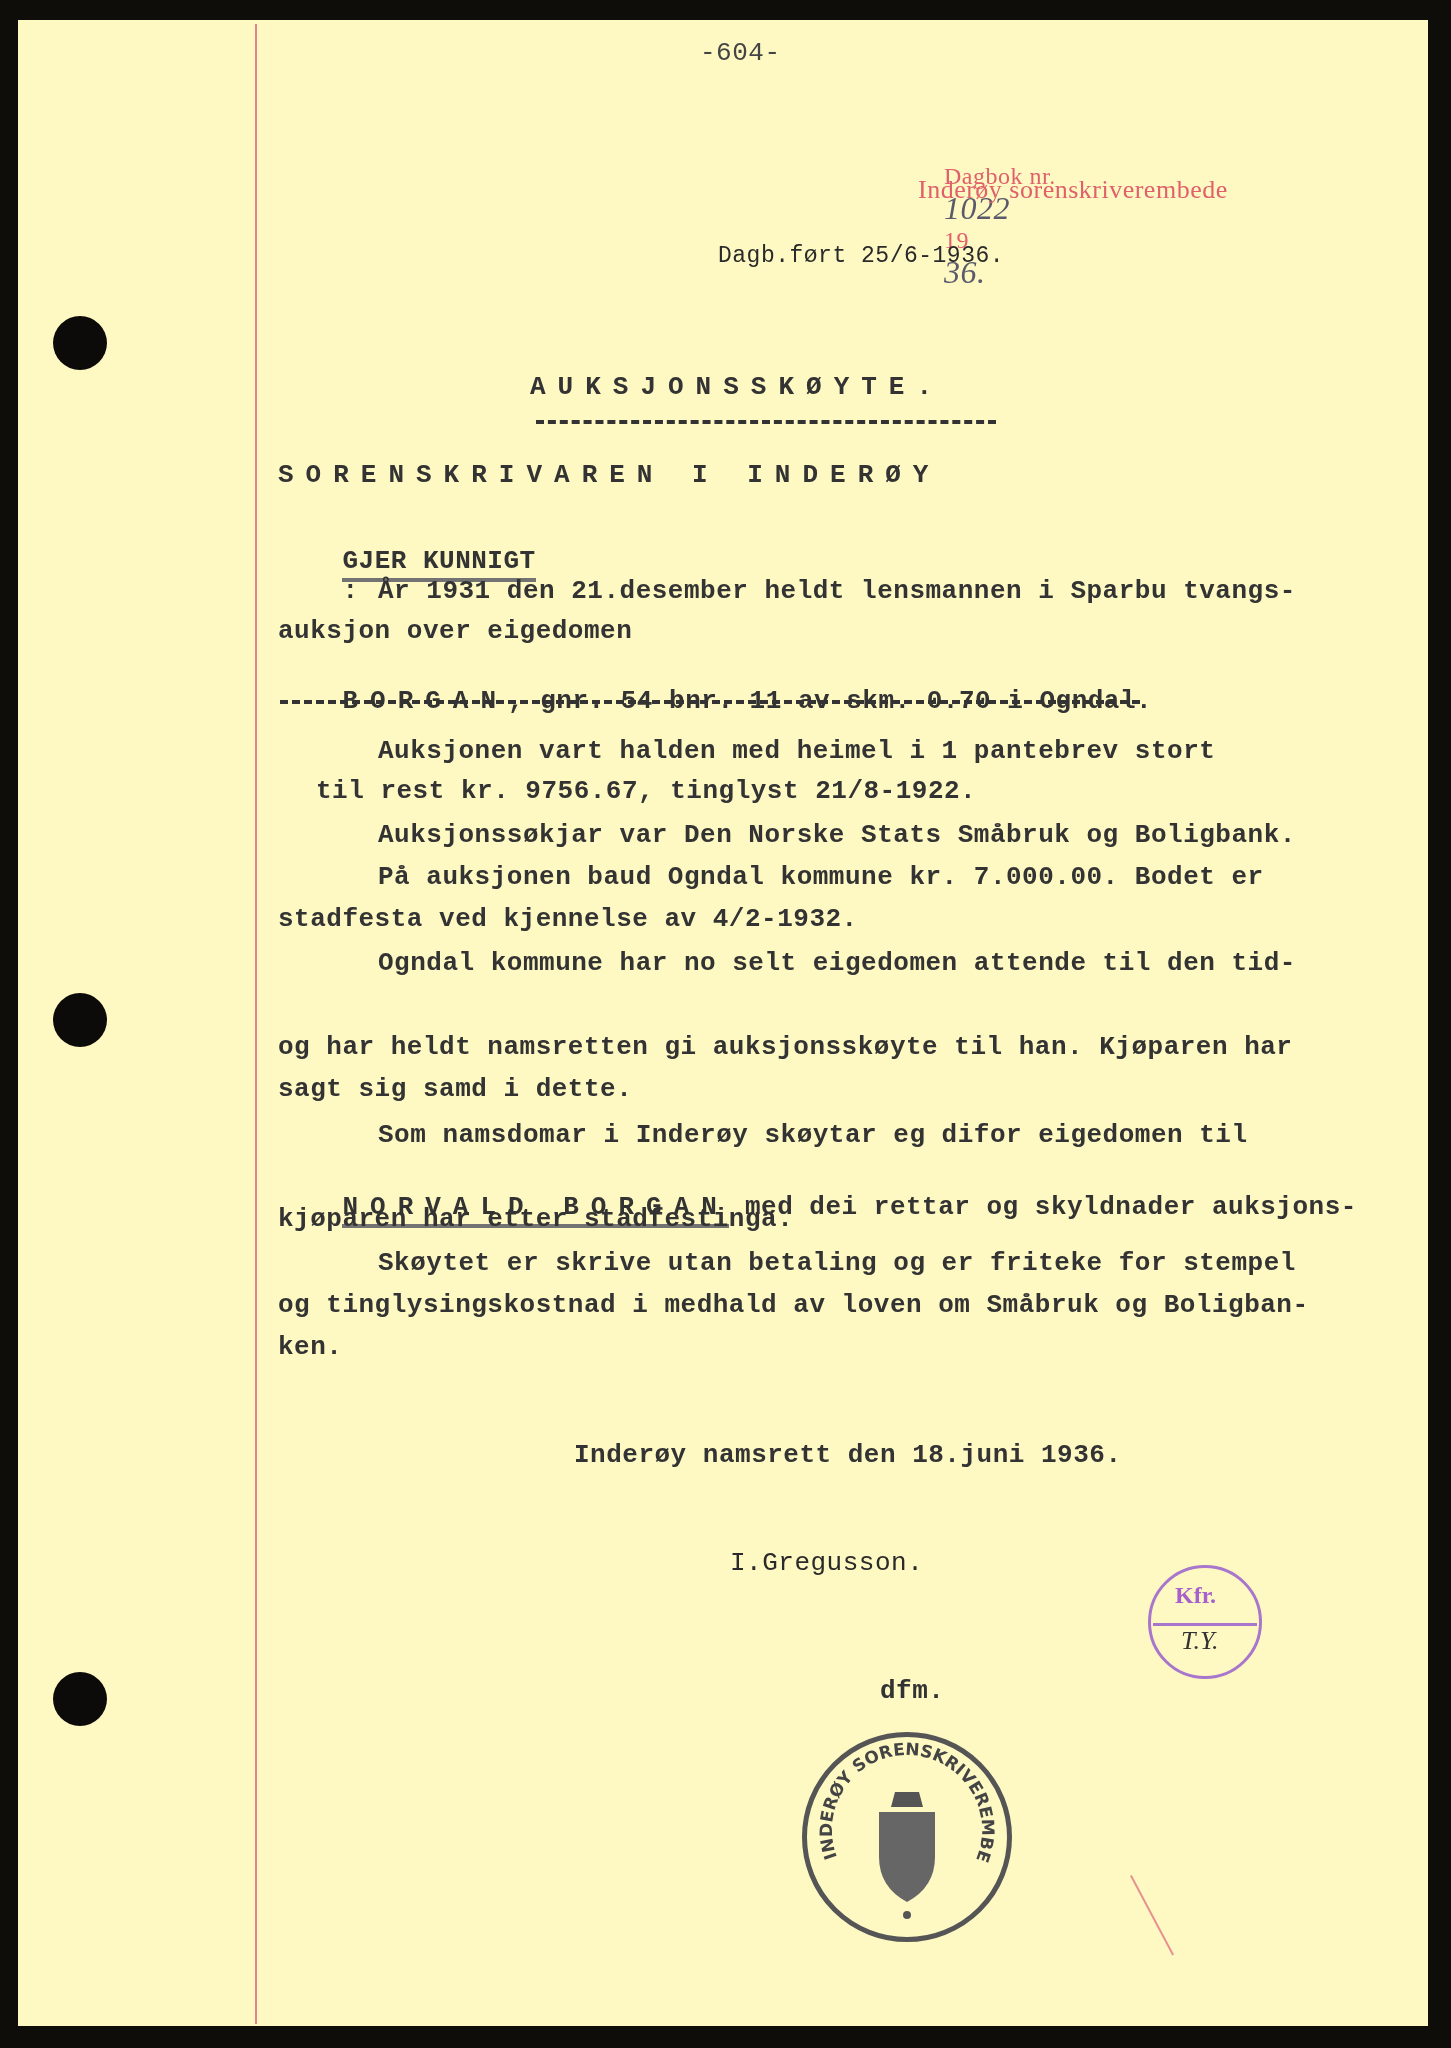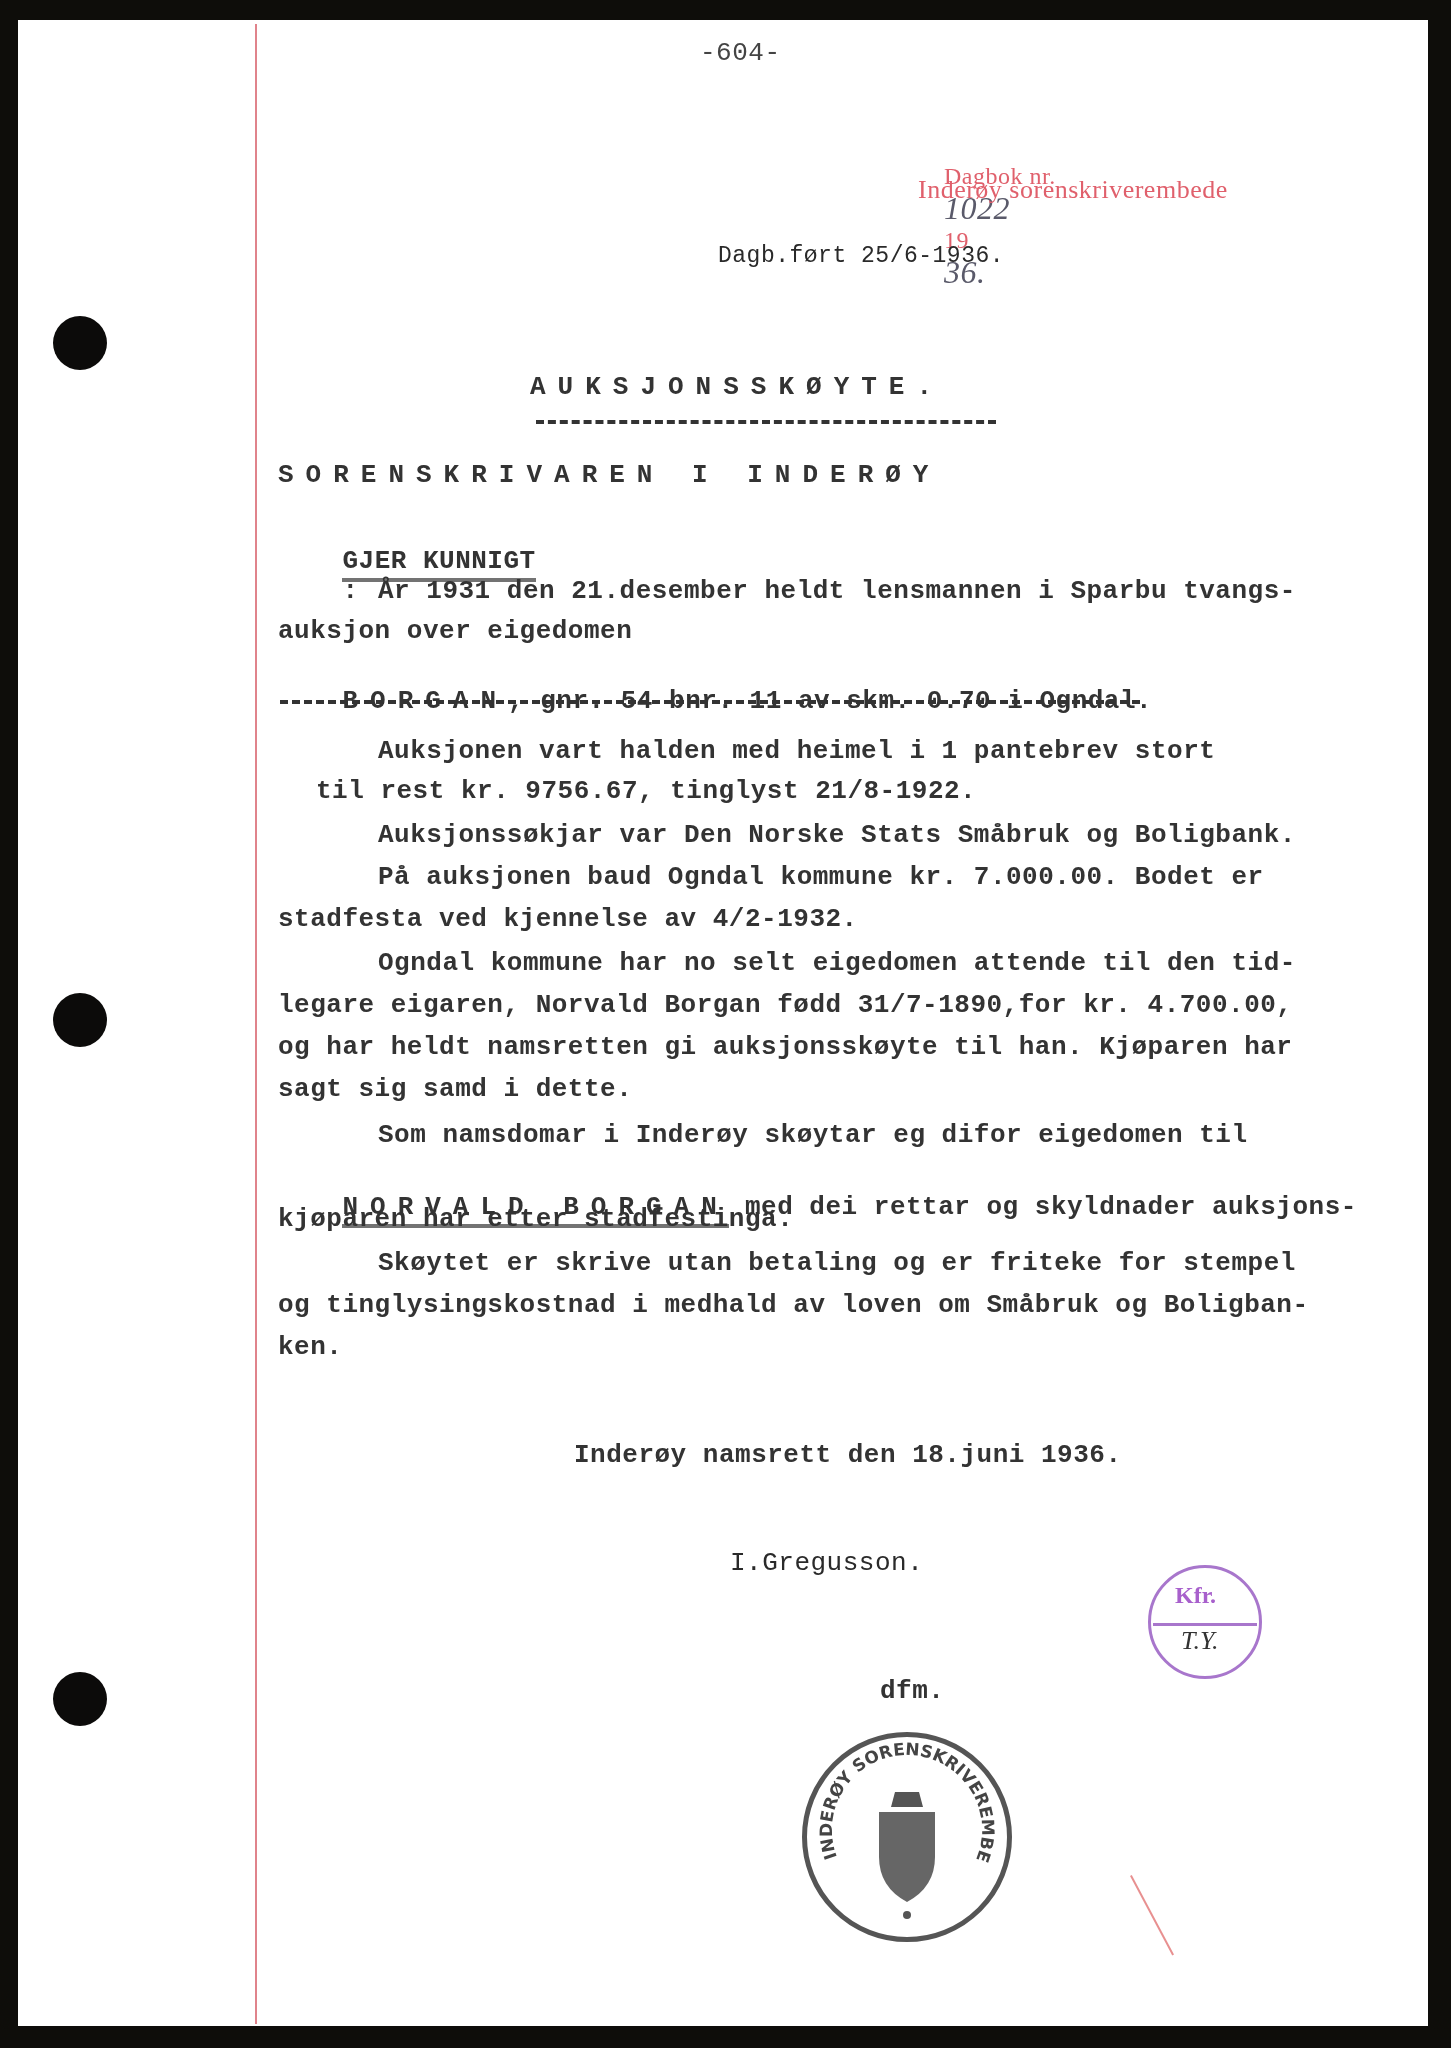--- a/index.html
+++ b/index.html
@@ -1,19 +1,19 @@
 <!DOCTYPE html>
 <html><head>
 <meta charset="utf-8">
 <style>
   html, body { margin: 0; padding: 0; }
   body { width: 1451px; height: 2048px; background: #0e0d0a; position: relative; overflow: hidden; }
   .paper {
     position: absolute; left: 18px; top: 20px; width: 1410px; height: 2006px;
-    background: #ffffff;
+    background: #fef9c3;
     font-family: "Liberation Mono", "DejaVu Sans Mono", monospace;
     color: #2a2a2a;
   }
   .margin-line { position: absolute; left: 237px; top: 4px; width: 2px; height: 2000px; background: #e0838b; }
   .hole { position: absolute; left: 35px; width: 54px; height: 54px; border-radius: 50%; background: #0c0b0a; }
   .t { position: absolute; white-space: pre; font-size: 26px; letter-spacing: 0.5px; }
   .bold { font-weight: bold; color: #333; }
   .page-no { left: 682px; top: 18px; font-size: 26px; color: #444; }
   .stamp-red { color: #e0606c; font-family: "Liberation Serif", serif; font-size: 24px; }
   .hand { font-family: "Liberation Serif", serif; font-style: italic; color: #5a5a6a; font-size: 32px; }
@@ -66,21 +66,20 @@
     <span class="spaced">BORGAN</span><span>, gnr. 54 bnr. 11 av skm. 0.70 i Ogndal.</span>
   </div>
   <div class="dashes" style="left:262px; top:680px; width:860px;"></div>
 
   <div class="t bold" style="left:360px; top:716px;">Auksjonen vart halden med heimel i 1 pantebrev stort</div>
   <div class="t bold" style="left:260px; top:756px;margin-left:38px;">til rest kr. 9756.67, tinglyst 21/8-1922.</div>
   <div class="t bold" style="left:360px; top:800px;">Auksjonssøkjar var Den Norske Stats Småbruk og Boligbank.</div>
   <div class="t bold" style="left:360px; top:842px;">På auksjonen baud Ogndal kommune kr. 7.000.00. Bodet er</div>
   <div class="t bold" style="left:260px; top:884px;">stadfesta ved kjennelse av 4/2-1932.</div>
   <div class="t bold" style="left:360px; top:928px;">Ogndal kommune har no selt eigedomen attende til den tid-</div>
-  <div class="t bold" style="left:260px; top:970px;">legare eigaren, Norvald Borgan fødd 31/7-1890,for kr. 4.700.00,</div>
   <div class="t bold" style="left:260px; top:1012px;">og har heldt namsretten gi auksjonsskøyte til han. Kjøparen har</div>
   <div class="t bold" style="left:260px; top:1054px;">sagt sig samd i dette.</div>
   <div class="t bold" style="left:360px; top:1100px;">Som namsdomar i Inderøy skøytar eg difor eigedomen til</div>
   <div class="t bold" style="left:260px; top:1142px;">
     <span class="spaced ul">NORVALD BORGAN</span><span> med dei rettar og skyldnader auksjons-</span>
   </div>
   <div class="t bold" style="left:260px; top:1184px;">kjøparen har etter stadfestinga.</div>
   <div class="t bold" style="left:260px; top:1270px;">og tinglysingskostnad i medhald av loven om Småbruk og Boligban-</div>
   <div class="t bold" style="left:360px; top:1228px;">Skøytet er skrive utan betaling og er friteke for stempel</div>
   <div class="t bold" style="left:260px; top:1312px;">ken.</div>

